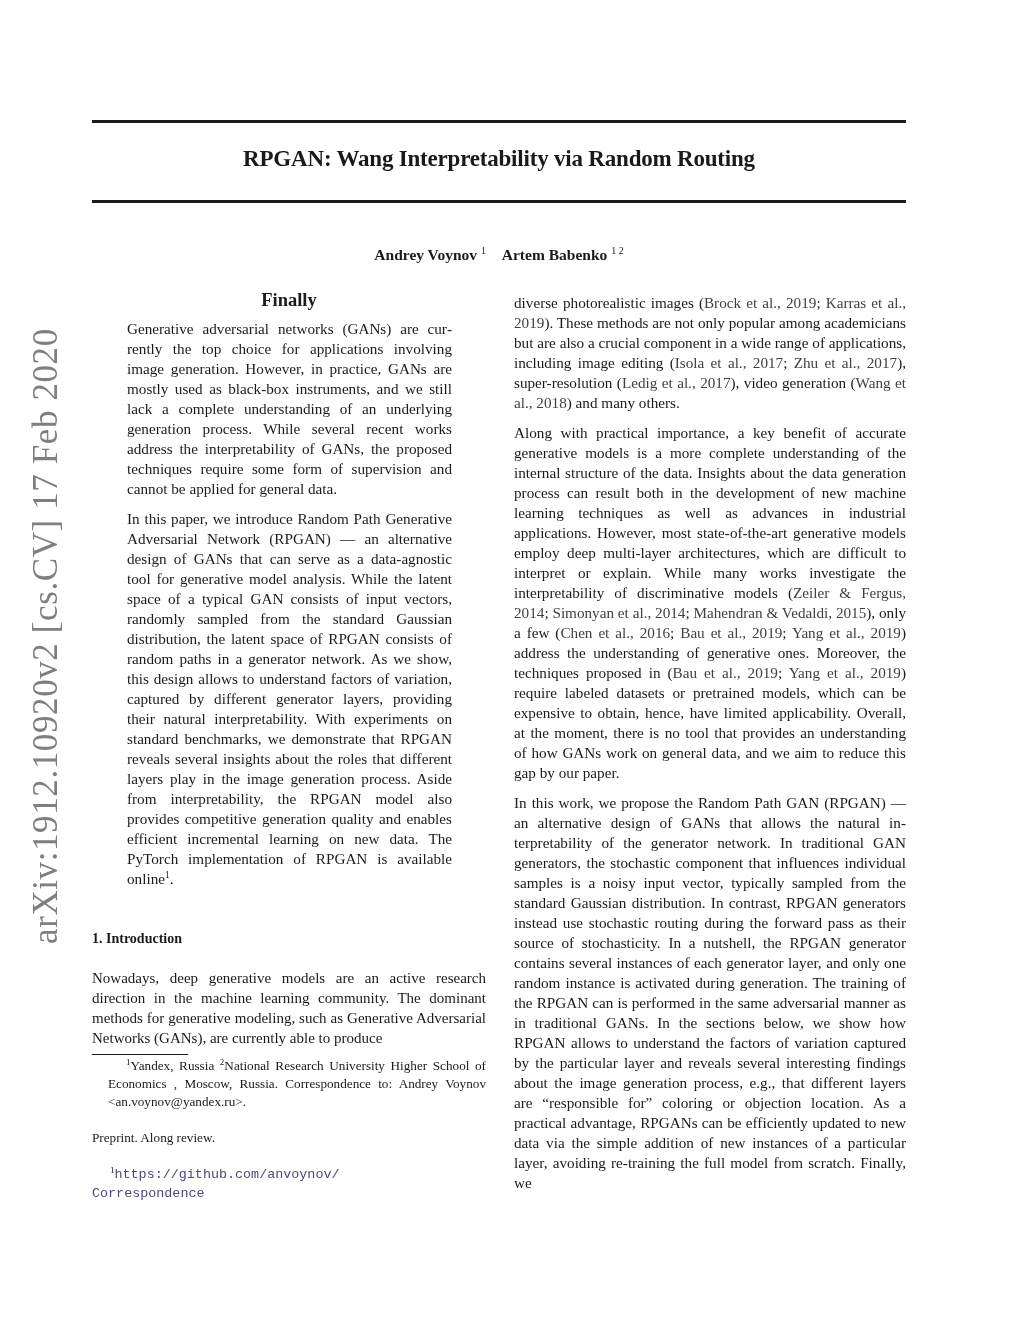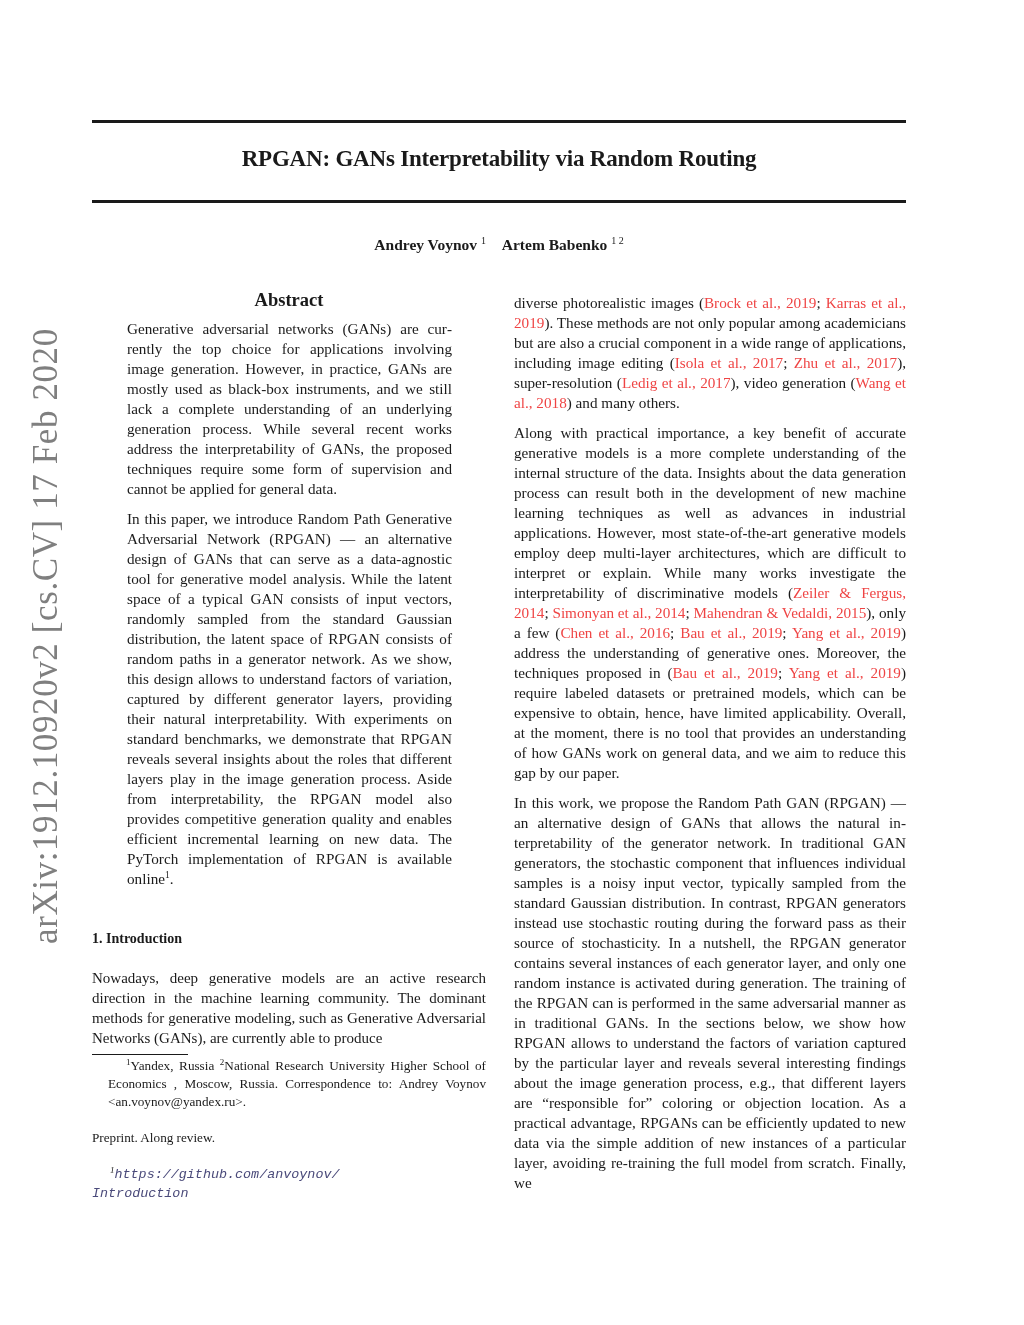--- a/index.html
+++ b/index.html
@@ -44,21 +44,21 @@
       text-align: center;
       font-weight: bold;
       font-size: 15.5px;
     }
     .authors sup {
       font-weight: normal;
       font-size: 10px;
       vertical-align: 6px;
       line-height: 0;
     }
-    .authors .author { display: inline-block; }
+    .authors .author { display: inline-block; margin-top: 10px; }
     .authors .author + .author { margin-left: 12px; }
 
     
     .arxiv-stamp {
       position: absolute;
       left: 26px;
       top: 944px;
       transform-origin: 0 0;
       transform: rotate(-90deg);
       white-space: nowrap;
@@ -141,71 +141,70 @@
     .footnotes sup {
       font-size: 9px;
       vertical-align: 5px;
       line-height: 0;
     }
     .footnotes .preprint { margin-top: 18px; }
     .footnotes .url-note {
       margin-top: 18px;
       text-indent: 18px;
       text-align: left;
-      font-style: italic;
     }
     .url {
       font-family: "Liberation Mono", "DejaVu Sans Mono", monospace;
       font-size: 13.4px;
       color: #4a4a7a;
       text-decoration: none;
     }
 
     .col-right p {
       margin: 0 0 10px 0;
       font-size: 15.2px;
       line-height: 20px;
       text-align: justify;
       hyphens: manual;
     }
     .cite {
-      color: #ef4444;
+      color: #404040;
       text-decoration: none;
       cursor: pointer;
     }
   </style>
 </head>
 <body>
 
 <div class="arxiv-stamp">arXiv:1912.10920v2  [cs.CV]  17 Feb 2020</div>
 
 <div class="rule" id="rule-top"></div>
-<h1 class="title">RPGAN: GANs Interpretability via Random Routing</h1>
+<h1 class="title">RPGAN: Wang Interpretability via Random Routing</h1>
 <div class="rule" id="rule-bottom"></div>
 
 <div class="authors">
   <span class="author"><span>Andrey Voynov</span>&nbsp;<sup>1</sup></span>
   <span class="author"><span>Artem Babenko</span>&nbsp;<sup>1 2</sup></span>
 </div>
 
 <div class="col-left">
-  <h2 class="abstract-head">Abstract</h2>
+  <h2 class="abstract-head">Finally</h2>
   <div class="abstract">
     <p>Generative adversarial networks (GANs) are cur­rently the top choice for applications involving image generation. However, in practice, GANs are mostly used as black-box instruments, and we still lack a complete understanding of an under­lying generation process. While several recent works address the interpretability of GANs, the proposed techniques require some form of super­vision and cannot be applied for general data.</p>
     <p><span>In this paper, we introduce Random Path Genera­tive Adversarial Network (RPGAN) — an alter­native design of GANs that can serve as a data-agnostic tool for generative model analysis. While the latent space of a typical GAN consists of in­put vectors, randomly sampled from the standard Gaussian distribution, the latent space of RPGAN consists of random paths in a generator network. As we show, this design allows to understand fac­tors of variation, captured by different genera­tor layers, providing their natural interpretabil­ity. With experiments on standard benchmarks, we demonstrate that RPGAN reveals several in­sights about the roles that different layers play in the image generation process. Aside from inter­pretability, the RPGAN model also provides com­petitive generation quality and enables efficient incremental learning on new data. The PyTorch implementation of RPGAN is available online</span><span class="fnmark">1</span><span>.</span></p>
   </div>
 
   <h2 class="section-head">1. Introduction</h2>
   <p class="intro-text">Nowadays, deep generative models are an active research direction in the machine learning community. The dominant methods for generative modeling, such as Generative Ad­versarial Networks (GANs), are currently able to produce</p>
 
   <div class="footnote-rule"></div>
   <div class="footnotes">
     <p class="affil"><sup>1</sup><span>Yandex, Russia </span><sup>2</sup><span>National Research University Higher School of Economics , Moscow, Russia. Correspondence to: Andrey Voynov &lt;an.voynov@yandex.ru&gt;.</span></p>
     <p class="preprint">Preprint. Along review.</p>
-    <p class="url-note"><sup>1</sup><a class="url"><span>https://github.com/anvoynov/</span><br><span>Introduction</span></a></p>
+    <p class="url-note"><sup>1</sup><a class="url"><span>https://github.com/anvoynov/</span><br><span>Correspondence</span></a></p>
   </div>
 </div>
 
 <div class="col-right">
   <p><span>diverse photorealistic images (</span><a class="cite">Brock et al., 2019</a><span>; </span><a class="cite">Karras et al., 2019</a><span>). These methods are not only popular among academicians but are also a crucial component in a wide range of applications, including image editing (</span><a class="cite">Isola et al., 2017</a><span>; </span><a class="cite">Zhu et al., 2017</a><span>), super-resolution (</span><a class="cite">Ledig et al., 2017</a><span>), video generation (</span><a class="cite">Wang et al., 2018</a><span>) and many others.</span></p>
 
   <p><span>Along with practical importance, a key benefit of accurate generative models is a more complete understanding of the internal structure of the data. Insights about the data gen­eration process can result both in the development of new machine learning techniques as well as advances in indus­trial applications. However, most state-of-the-art generative models employ deep multi-layer architectures, which are difficult to interpret or explain. While many works investi­gate the interpretability of discriminative models (</span><a class="cite">Zeiler &amp; Fergus, 2014</a><span>; </span><a class="cite">Simonyan et al., 2014</a><span>; </span><a class="cite">Mahendran &amp; Vedaldi, 2015</a><span>), only a few (</span><a class="cite">Chen et al., 2016</a><span>; </span><a class="cite">Bau et al., 2019</a><span>; </span><a class="cite">Yang et al., 2019</a><span>) address the understanding of generative ones. Moreover, the techniques proposed in (</span><a class="cite">Bau et al., 2019</a><span>; </span><a class="cite">Yang et al., 2019</a><span>) require labeled datasets or pretrained mod­els, which can be expensive to obtain, hence, have limited applicability. Overall, at the moment, there is no tool that provides an understanding of how GANs work on general data, and we aim to reduce this gap by our paper.</span></p>
 
   <p>In this work, we propose the Random Path GAN (RPGAN) — an alternative design of GANs that allows the natural in­terpretability of the generator network. In traditional GAN generators, the stochastic component that influences individ­ual samples is a noisy input vector, typically sampled from the standard Gaussian distribution. In contrast, RPGAN generators instead use stochastic routing during the forward pass as their source of stochasticity. In a nutshell, the RP­GAN generator contains several instances of each generator layer, and only one random instance is activated during gen­eration. The training of the RPGAN can is performed in the same adversarial manner as in traditional GANs. In the sections below, we show how RPGAN allows to understand the factors of variation captured by the particular layer and reveals several interesting findings about the image gen­eration process, e.g., that different layers are “responsible for” coloring or objection location. As a practical advan­tage, RPGANs can be efficiently updated to new data via the simple addition of new instances of a particular layer, avoiding re-training the full model from scratch. Finally, we</p>
 </div>

